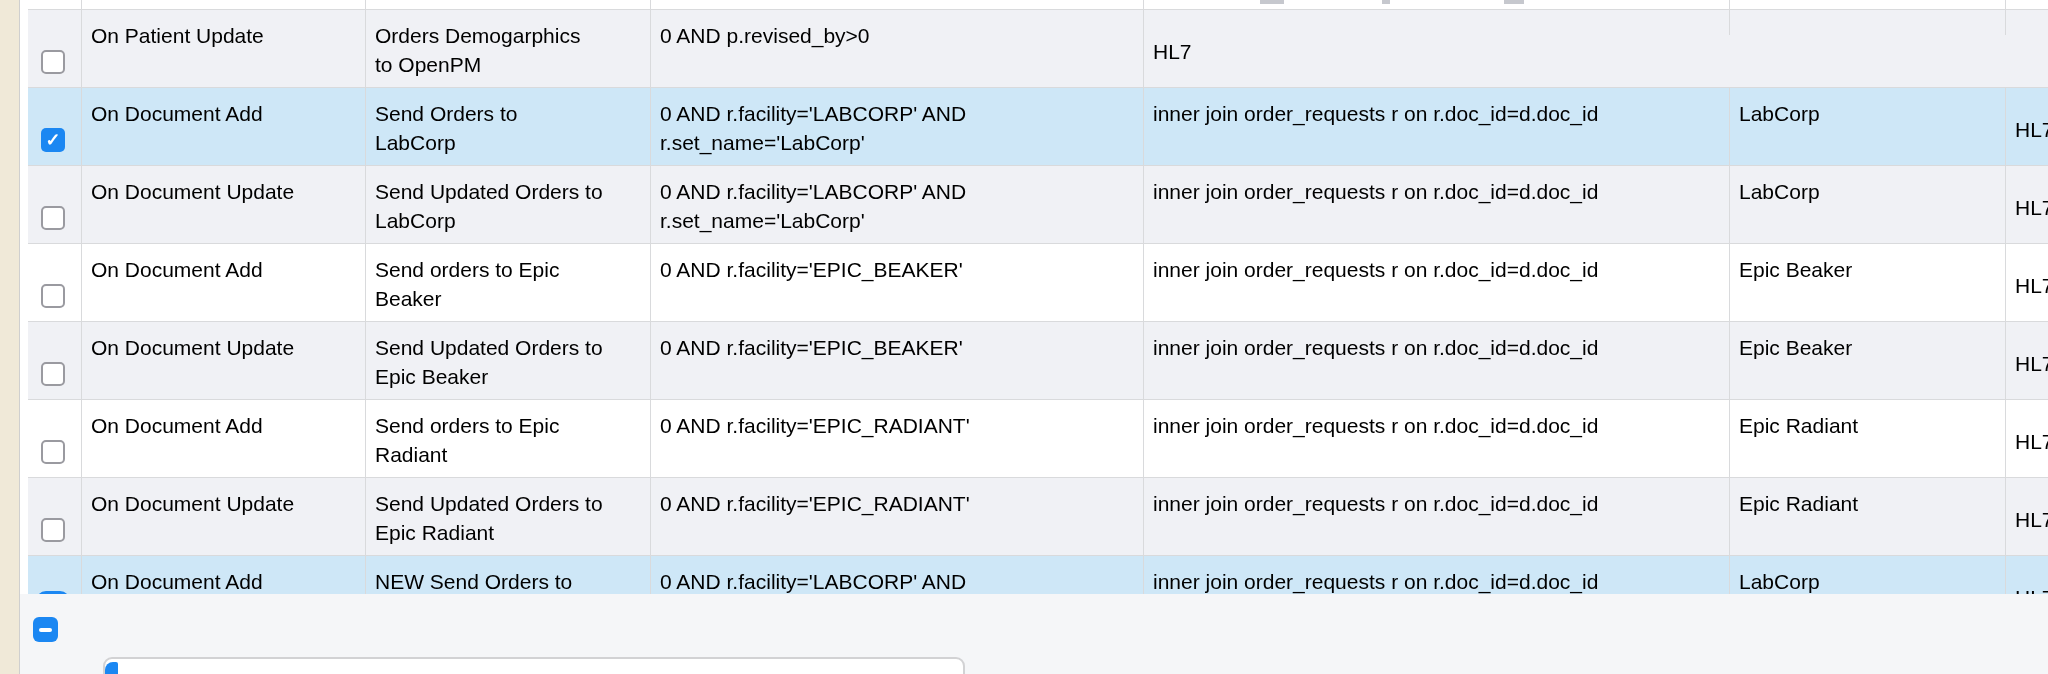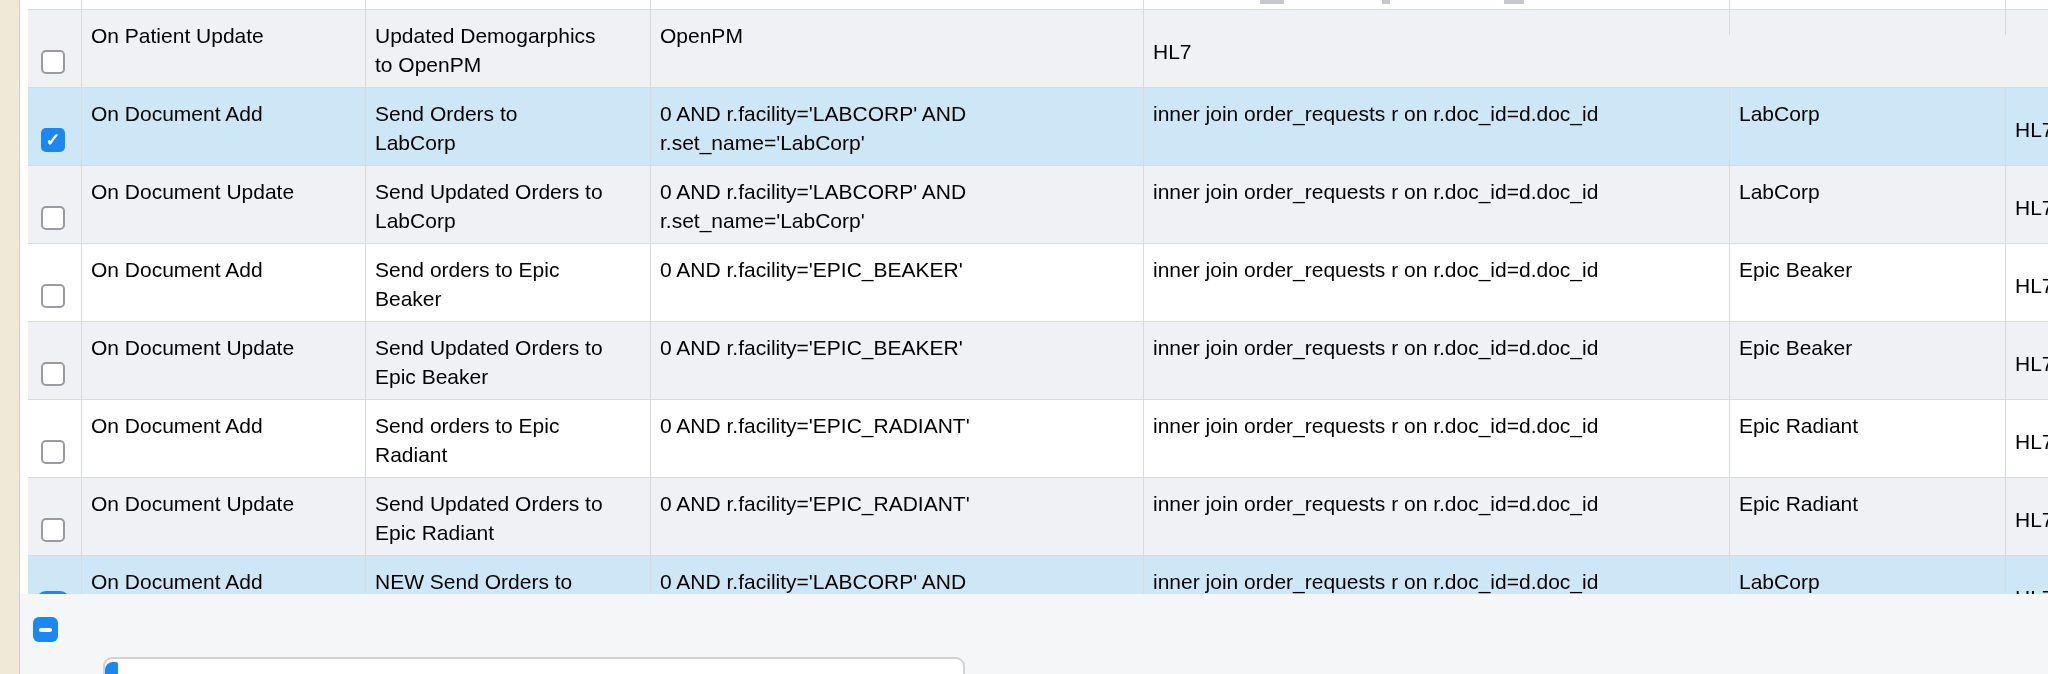--- a/index.html
+++ b/index.html
@@ -141,23 +141,23 @@
       <div class="cell c-join"></div>
       <div class="cell c-target"></div>
       <div class="cell c-protocol"></div>
     </div>
     <div>
         <div class="row stripe">
     <div class="cell c-select">
       <span class="checkbox" role="checkbox" aria-checked="false"></span>
     </div>
     <div class="cell c-trigger">On Patient Update</div>
-    <div class="cell c-description">Updated Demogarphics
+    <div class="cell c-description">Orders Demogarphics
 to OpenPM</div>
-    <div class="cell c-target">OpenPM</div>
+    <div class="cell c-condition">0 AND p.revised_by&gt;0</div>
     <div class="cell c-protocol">HL7</div>
   </div>
         <div class="row selected">
     <div class="cell c-select">
       <span class="checkbox checked" role="checkbox" aria-checked="true"></span>
     </div>
     <div class="cell c-trigger">On Document Add</div>
     <div class="cell c-description">Send Orders to
 LabCorp</div>
     <div class="cell c-condition">0 AND r.facility='LABCORP' AND

